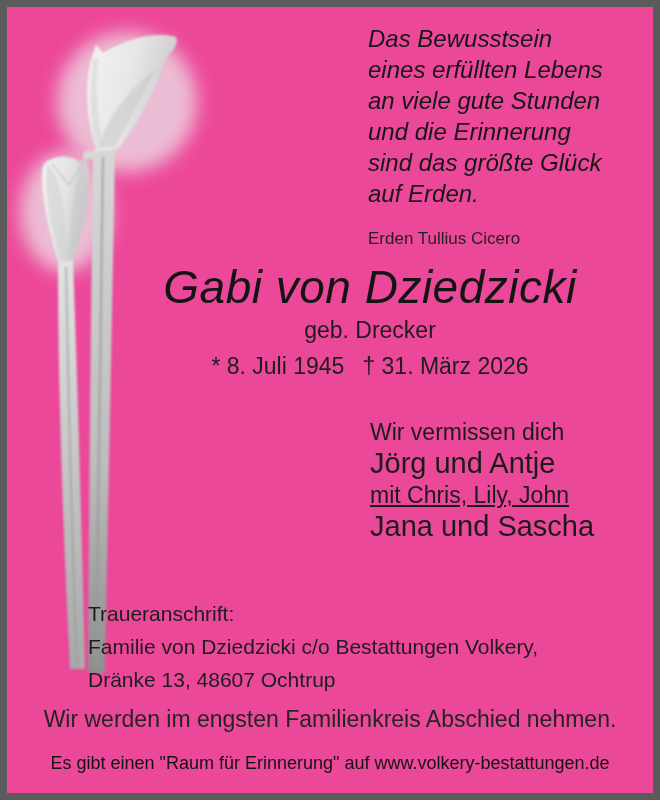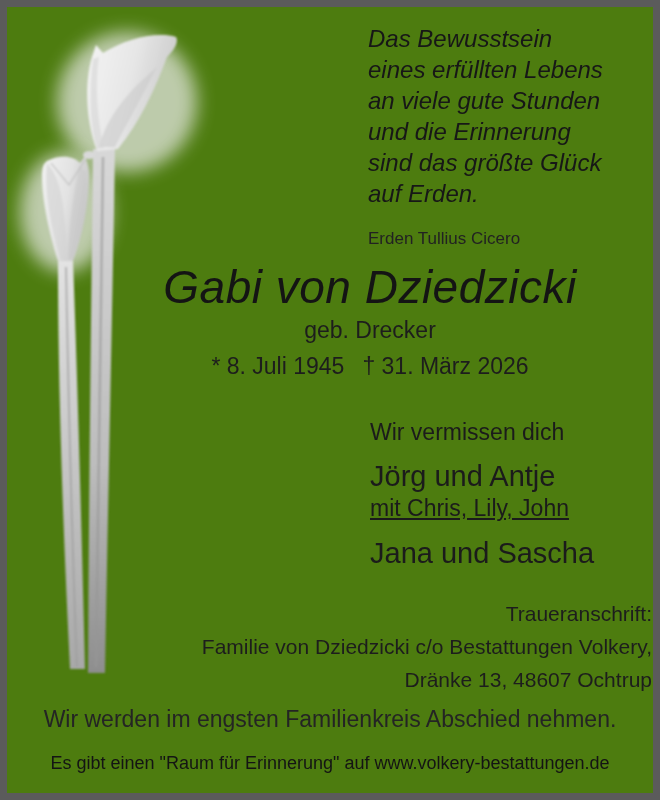--- a/index.html
+++ b/index.html
@@ -6,21 +6,21 @@
     margin: 0;
     padding: 0;
     background: #ffffff;
     font-family: "Liberation Sans", sans-serif;
   }
   .card {
     position: relative;
     width: 660px;
     height: 800px;
     box-sizing: border-box;
-    background: #4d7c0f;
+    background: #ec4899;
     border: 7px solid #5b5b5b;
     overflow: hidden;
     color: #1d1d1d;
   }
   .lilies {
     position: absolute;
     left: 0;
     top: 0;
     width: 220px;
     height: 700px;
@@ -69,39 +69,39 @@
   .dates .birth { margin-right: 18px; }
   .family {
     position: absolute;
     left: 363px;
     top: 412px;
     text-align: left;
     color: #1b1b1b;
   }
   .family .miss {
     font-size: 23px;
-    margin-bottom: 14px;
+    margin-bottom: 1px;
   }
   .family .big {
     font-size: 29px;
     line-height: 1.15;
   }
   .family .small {
     font-size: 23px;
     line-height: 1.2;
     margin-top: 2px;
     text-decoration: underline;
   }
-  .family .big2 { margin-top: 14px; }
+  .family .big2 { }
   .address {
     position: absolute;
     left: 81px;
     top: 590px;
     width: 564px;
-    text-align: right;
+    text-align: left;
     font-size: 21px;
     line-height: 33px;
     color: #1d1d1d;
   }
   .address div { margin: 0; }
   .farewell {
     position: absolute;
     left: 0;
     top: 699px;
     width: 646px;

